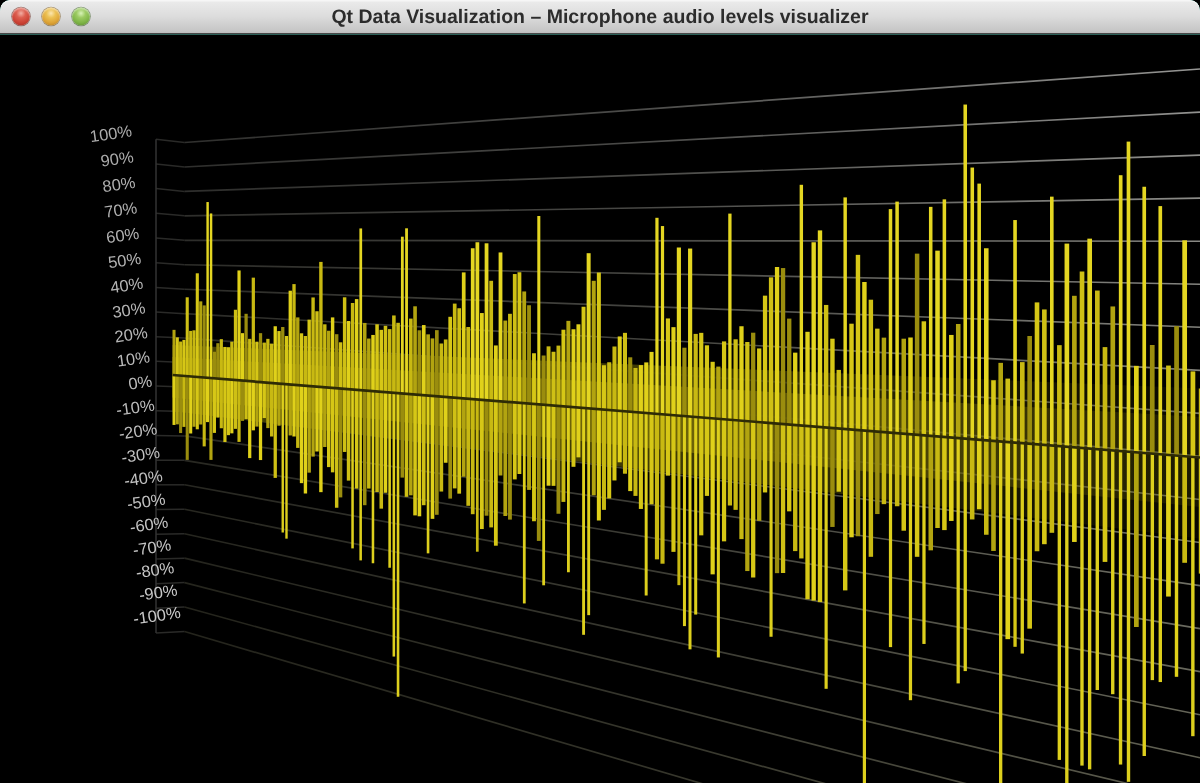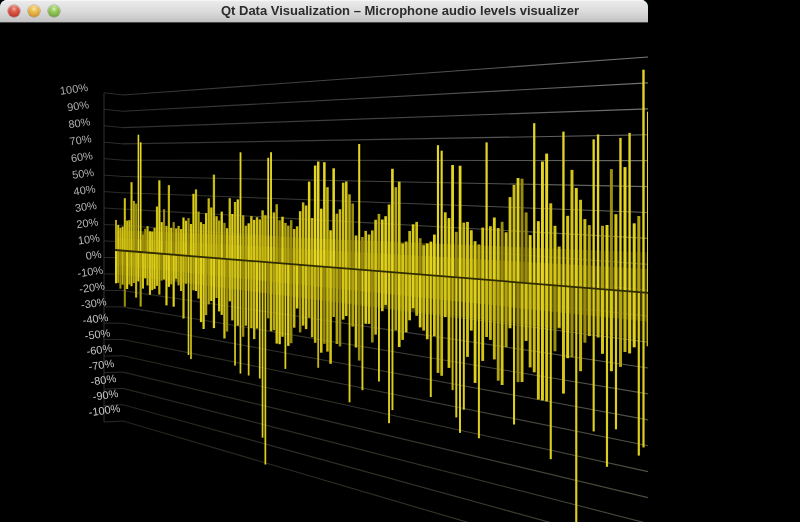--- a/index.html
+++ b/index.html
@@ -1,14 +1,14 @@
 <!DOCTYPE html>
 <html><head><meta charset="utf-8"><style>
 html,body{margin:0;padding:0;background:#000;width:800px;height:522px;overflow:hidden}
-#win{position:relative;width:648px;height:522px;background:#5eead4;border-radius:7px 7px 0 0;overflow:hidden}
+#win{position:relative;width:800px;height:522px;background:#5eead4;border-radius:7px 7px 0 0;overflow:hidden}
 #titlebar{position:absolute;left:0;top:0;width:800px;height:23px;
  background:linear-gradient(#ececec 0%,#dcdcdc 50%,#c5c5c5 95%,#bfbfbf 100%);
  border-radius:6px 6px 0 0;
  box-shadow:inset 0 1px 0 #f6f6f6;
  border-bottom:1px solid #484848;box-sizing:border-box}
 #title{position:absolute;left:0;right:0;top:0;height:23px;line-height:22px;text-align:center;
  font-family:"Liberation Sans",sans-serif;font-size:13px;font-weight:bold;color:#2c2c2c}
 .tl{position:absolute;top:5px;width:12px;height:12px;border-radius:50%}
 #b1{left:8px;background:radial-gradient(circle at 50% 32%, #f2afa4 0%, #dd5f50 30%, #cb4335 62%, #ab3126 88%, #8e251b 100%);box-shadow:inset 0 1px 1px rgba(255,255,255,.45), 0 0 0 0.5px rgba(90,20,10,.55)}
 #b2{left:28px;background:radial-gradient(circle at 50% 32%, #fbe6b0 0%, #ecc153 30%, #ddA437 62%, #bd8526 88%, #9d6c1c 100%);box-shadow:inset 0 1px 1px rgba(255,255,255,.45), 0 0 0 0.5px rgba(110,75,15,.55)}

